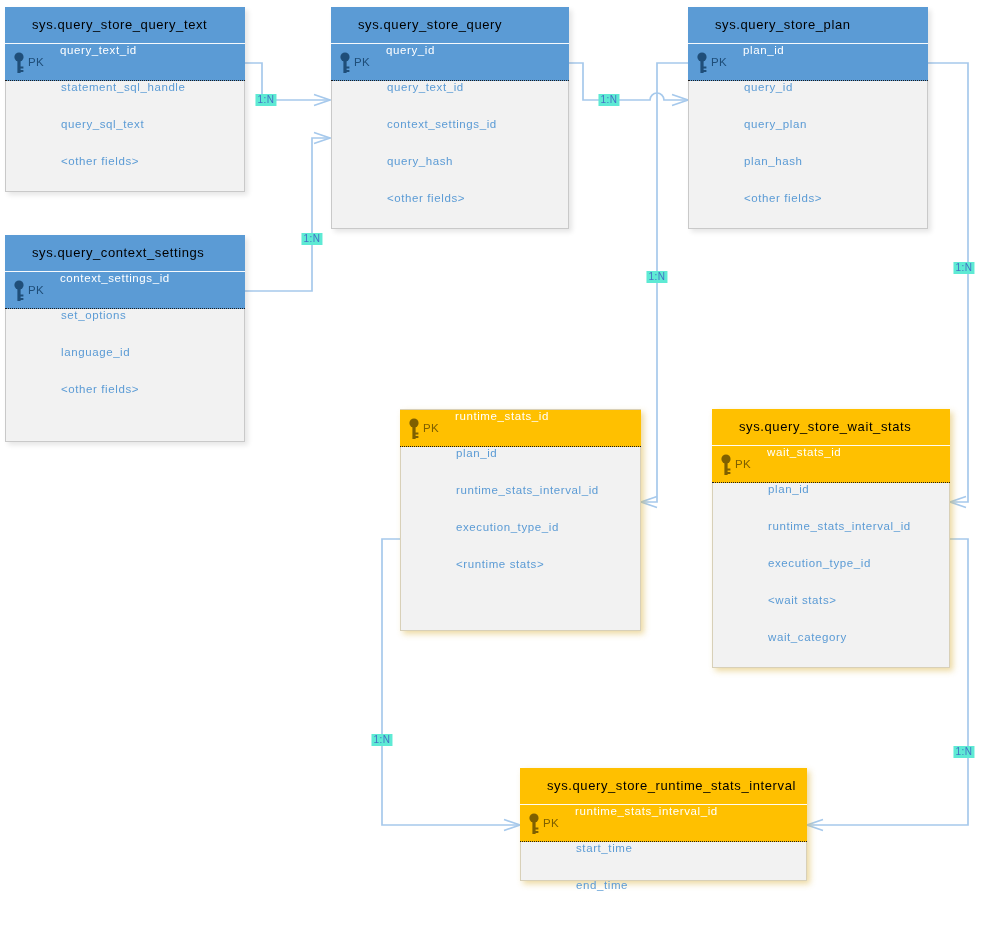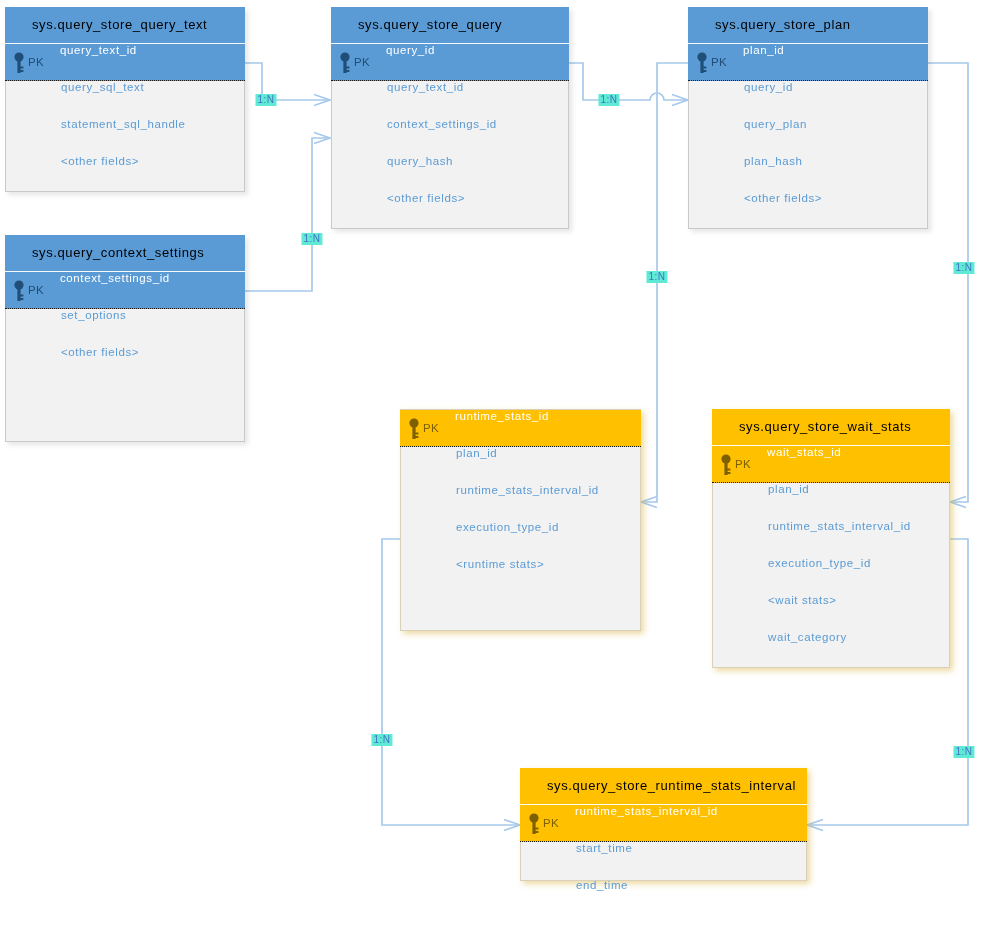--- a/index.html
+++ b/index.html
@@ -101,24 +101,24 @@
             <circle cx="6" cy="5" r="4.6"></circle>
             <rect x="4.4" y="8" width="3.2" height="13"></rect>
             <rect x="7" y="14.5" width="3.4" height="2"></rect>
             <rect x="7" y="18" width="3.4" height="2"></rect>
           </svg>
         </span>
         <span class="pk-badge">PK</span>
         <span class="field-name">query_text_id</span>
       </div>
       <div class="row fld">
+        <span class="field-name">statement_sql_handle</span>
+      </div>
+      <div class="row fld">
         <span class="field-name">query_sql_text</span>
-      </div>
-      <div class="row fld">
-        <span class="field-name">statement_sql_handle</span>
       </div>
       <div class="row fld">
         <span class="field-name">&lt;other fields&gt;</span>
       </div>
     </div>
     <div class="tbl blue" style="left: 331px; top: 7px; width: 238px; height: 222px;">
       <div class="hdr">sys.query_store_query</div>
       <div class="row pk">
         <span class="key">
           <svg viewBox="0 0 12 22" width="12" height="22">
@@ -180,20 +180,23 @@
             <rect x="4.4" y="8" width="3.2" height="13"></rect>
             <rect x="7" y="14.5" width="3.4" height="2"></rect>
             <rect x="7" y="18" width="3.4" height="2"></rect>
           </svg>
         </span>
         <span class="pk-badge">PK</span>
         <span class="field-name">context_settings_id</span>
       </div>
       <div class="row fld">
         <span class="field-name">set_options</span>
+      </div>
+      <div class="row fld">
+        <span class="field-name">language_id</span>
       </div>
       <div class="row fld">
         <span class="field-name">&lt;other fields&gt;</span>
       </div>
     </div>
     <div class="tbl orange" style="left: 400px; top: 409px; width: 241px; height: 222px;">
       <div class="row pk">
         <span class="key">
           <svg viewBox="0 0 12 22" width="12" height="22">
             <circle cx="6" cy="5" r="4.6"></circle>

